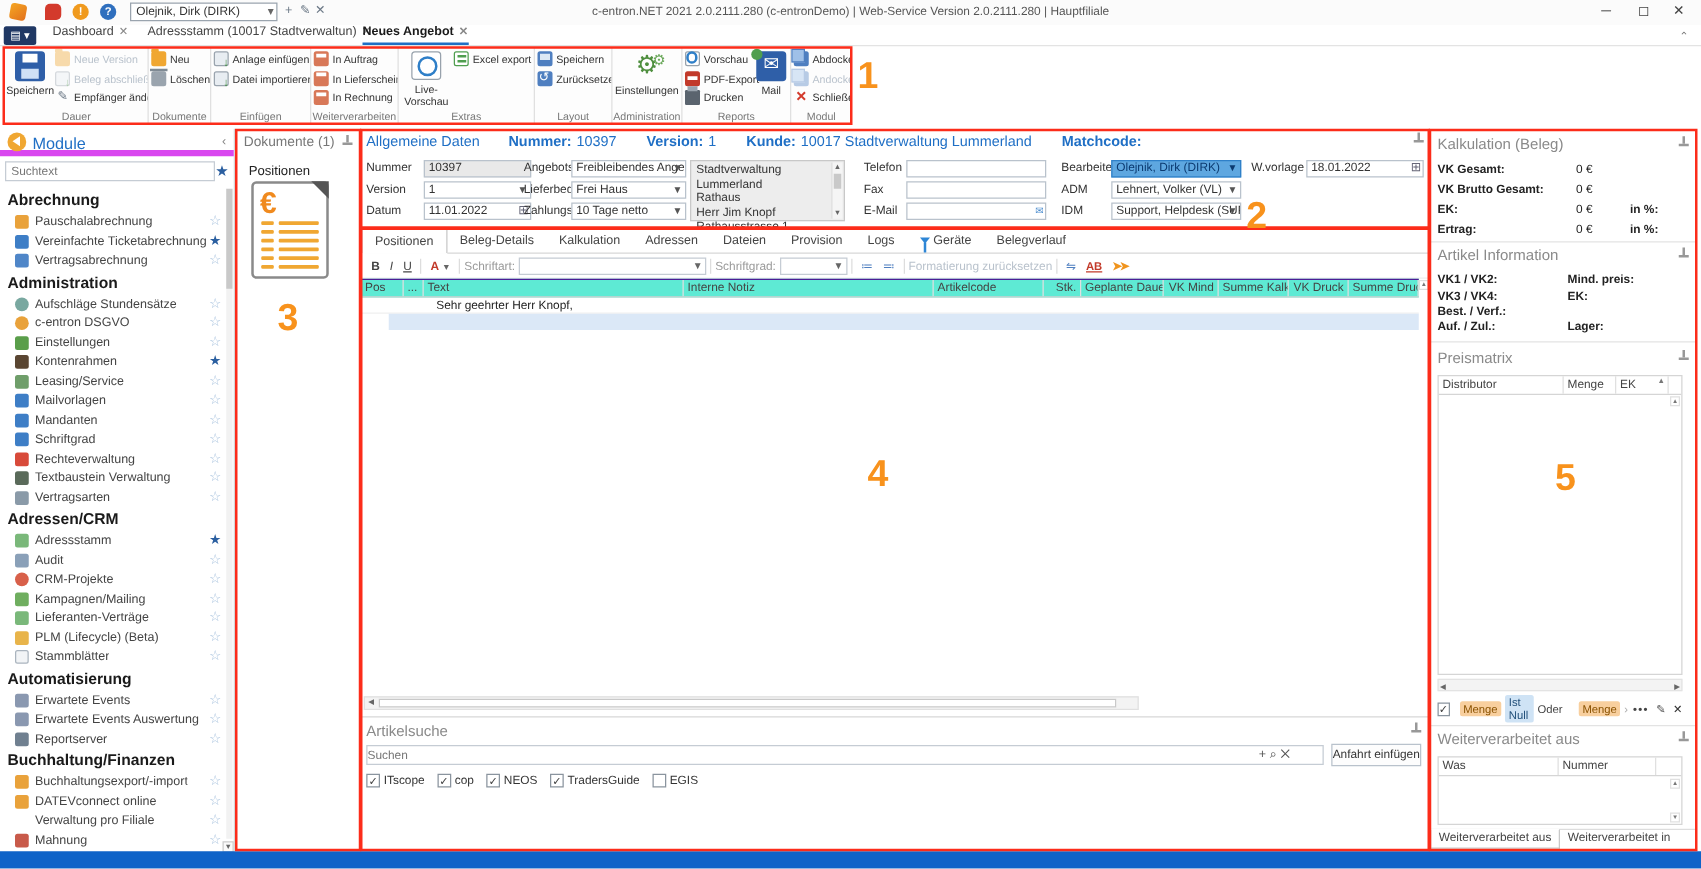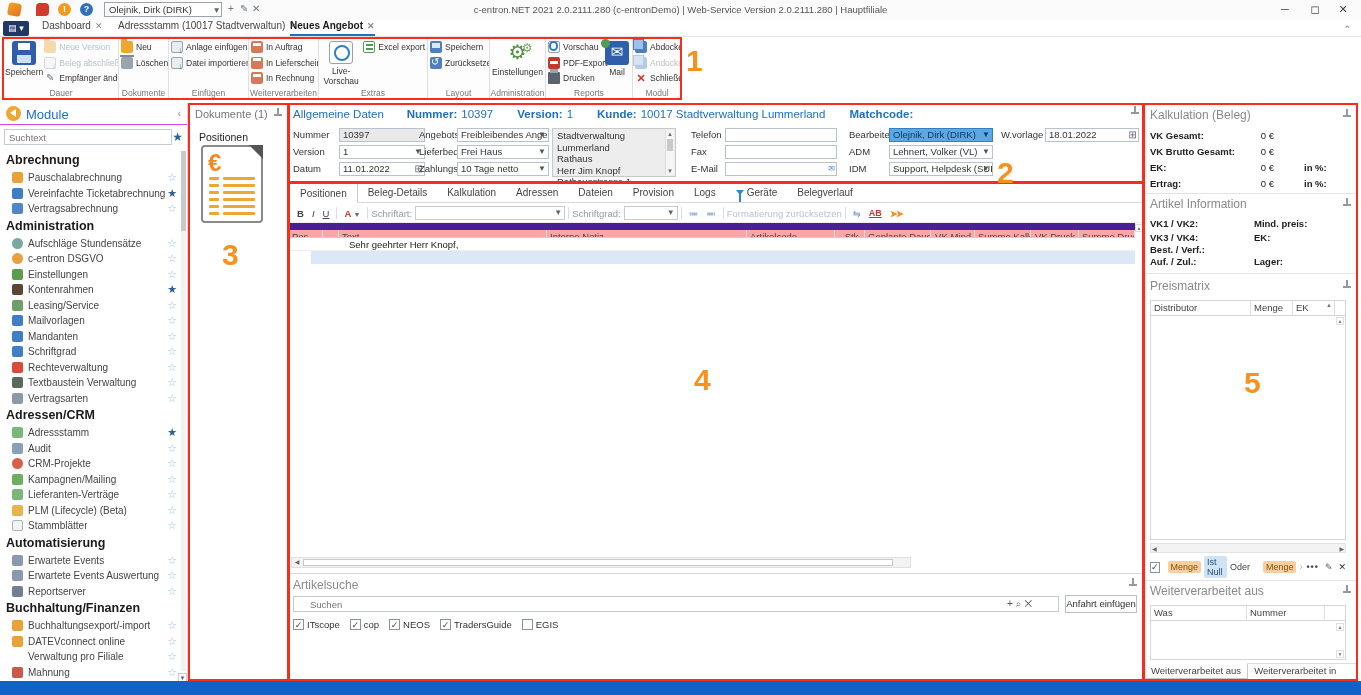--- a/index.html
+++ b/index.html
@@ -71,21 +71,21 @@
 .i-dock:before{content:"";position:absolute;left:-2px;top:-2px;width:9px;height:9px;background:#9fc0e8;border:1px solid #4f7fc0}
 .i-x{color:#d33a2c;font-weight:bold;font-size:11px;line-height:12px;text-align:center}
 .i-x:before{content:"✕"}
 .i-pen{color:#6b7886;font-size:10px;line-height:12px;text-align:center}
 .i-pen:before{content:"✎"}
 
 .rb{position:absolute;border:2px solid #fc2c1a;pointer-events:none;z-index:40}
 .ann{position:absolute;color:#f8921c;font-weight:bold;font-size:30px;z-index:41}
 
 #sidebar{position:absolute;left:0;top:103px;width:188px;height:578px;background:#fff;border-right:1px solid #d5d5d5}
-#sb-head{height:22px;position:relative;border-bottom:1px solid #d946ef}
+#sb-head{height:22px;position:relative;border-bottom:5px solid #d946ef}
 #sb-title{position:absolute;left:26px;top:4px;color:#1f6fc5;font-size:13px}
 #sb-logo{position:absolute;left:6px;top:3px;width:15px;height:15px;border-radius:50%;background:#f0a732;overflow:hidden}
 #sb-logo:before{content:"";position:absolute;left:4px;top:3px;border-top:4px solid transparent;border-bottom:4px solid transparent;border-right:6px solid #fff}
 #sb-collapse{position:absolute;right:6px;top:5px;color:#888;font-size:10px}
 #sb-search{position:absolute;left:4px;top:26px;width:168px;height:16px;border:1px solid #c5ccd4;font-size:9.5px;padding:0 4px;color:#333}
 #sb-star{position:absolute;right:4px;top:27px;color:#2b5fa0;font-size:12px}
 #sb-list{position:absolute;left:0;top:48px;width:181px;height:530px;overflow:hidden;padding-left:6px}
 .msec{font-size:12.5px;font-weight:bold;color:#1a1a1a;height:19px;line-height:19px}
 .mitem{display:flex;align-items:center;height:15.5px;position:relative;padding-left:6px}
 .milabel{font-size:10px;color:#444;white-space:nowrap;overflow:hidden}
@@ -131,34 +131,34 @@
 .etab.active{border:1px solid #c8c8c8;border-bottom:1px solid #fff;background:#fff;margin-bottom:-1px}
 .funnel{width:0;height:0;border-left:4px solid transparent;border-right:4px solid transparent;border-top:5px solid #2e86d6;display:inline-block;margin-right:3px;position:relative}
 .funnel:after{content:"";position:absolute;left:-1px;top:-5px;width:2px;height:8px;background:#2e86d6;top:-1px}
 #etoolbar{position:absolute;left:0;top:21px;width:100%;height:19px;display:flex;align-items:center;font-size:9.5px;color:#555;border-bottom:1px solid #eee;padding-left:4px}
 .tbtn{padding:0 4px;color:#444}
 .tsep{width:1px;height:12px;background:#ddd;margin:0 3px}
 .combo{border:1px solid #c5ccd4;height:14px;position:relative;padding:0 12px 0 3px;color:#999;line-height:12px}
 .combo .dd{position:absolute;right:2px;top:0;font-size:8px;color:#666;line-height:12px}
 .a-red{color:#c23a2a;font-weight:bold}
 .or-arr{color:#f0941e;font-weight:bold;letter-spacing:-2px}
-#grid-head{position:absolute;left:0;top:40px;width:846px;height:15px;display:flex;border-top:7px solid #4c1d95;border-bottom:1px solid #d0d0d0;background:#fca5a5}
+#grid-head{position:absolute;left:0;top:40px;width:846px;height:15px;display:flex;border-top:1px solid #4c1d95;border-bottom:1px solid #d0d0d0;background:#5eead4}
 .gcol{border-right:1px solid #e0e0e0;font-size:9.5px;color:#444;padding:1px 3px;white-space:nowrap;overflow:hidden;flex:none}
 .gnum{text-align:right}
 #grid-up{position:absolute;right:0;top:41px;width:8px;height:8px;border:1px solid #ddd;color:#777;font-size:5px;text-align:center;line-height:7px}
 #grow1{position:absolute;left:0;top:55px;width:846px;height:13px;border-bottom:1px solid #f0f0f0}
 #grow1 span{position:absolute;left:60px;top:1px;font-size:9.5px;color:#222}
 #grow2{position:absolute;left:22px;top:68px;width:824px;height:13px;background:#dbe8f7}
 #hscroll{position:absolute;left:2px;top:374px;width:620px;height:11px;background:#f3f3f3;border:1px solid #e0e0e0}
 #hscroll .lt{position:absolute;left:0;top:0;width:10px;height:9px;color:#666;font-size:6px;text-align:center;line-height:9px}
 #hscroll .th{position:absolute;left:11px;top:1px;width:590px;height:7px;background:#fff;border:1px solid #c9c9c9}
 
 #asuche{position:absolute;left:0;top:390px;width:854px;height:107px;border-top:1px solid #d8d8d8;background:#fff}
 #as-title{position:absolute;left:4px;top:4px}
-#as-input{position:absolute;left:4px;top:22px;width:766px;height:16px;border:1px solid #c5ccd4;font-size:9.5px;padding:0 40px 0 16px;color:#333}
+#as-input{position:absolute;left:4px;top:22px;width:766px;height:16px;border:1px solid #c5ccd4;font-size:9.5px;padding:0 40px 0 0;color:#333}
 #as-icons{position:absolute;left:718px;top:24px;font-size:10px;color:#555;letter-spacing:3px}
 #as-btn{position:absolute;left:776px;top:21px;width:72px;height:18px;border:1px solid #b9c2cc;background:#fdfdfd;font-size:9.5px;text-align:center;line-height:16px;color:#333}
 #as-checks{position:absolute;left:4px;top:45px;display:flex;align-items:center;font-size:9.5px;color:#333}
 .cb{width:11px;height:11px;border:1px solid #8a949e;background:#fff;display:inline-flex;align-items:center;justify-content:center;font-size:9px;color:#444;margin-right:3px}
 .cb.on:before{content:"✓"}
 .cklabel{margin-right:10px}
 
 #rightp{position:absolute;left:1144px;top:103px;width:213px;height:578px;background:#fff}
 .rp-sec-title{position:absolute;left:6px}
 .rp-pin{position:absolute;right:6px}

